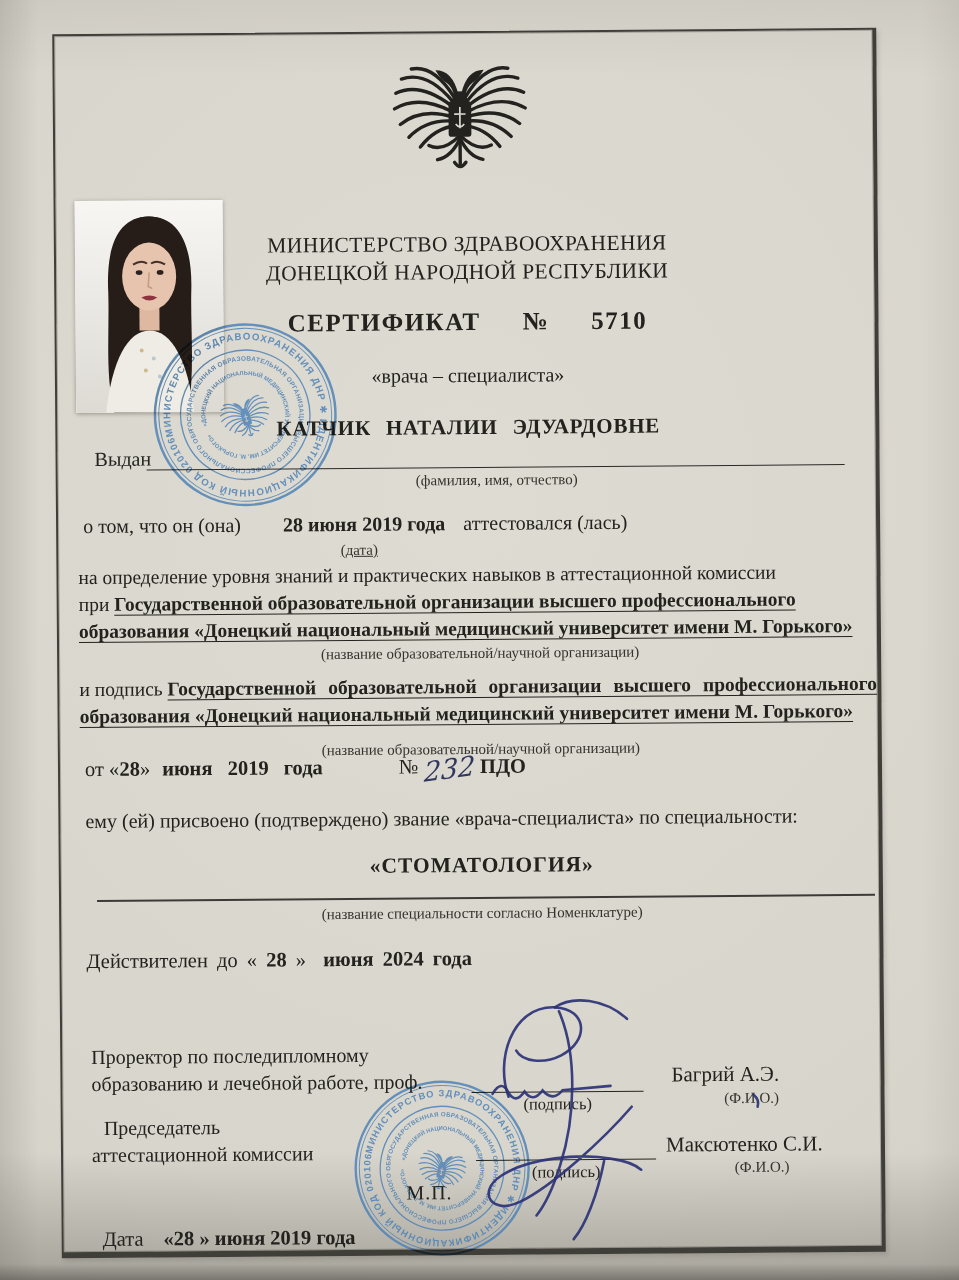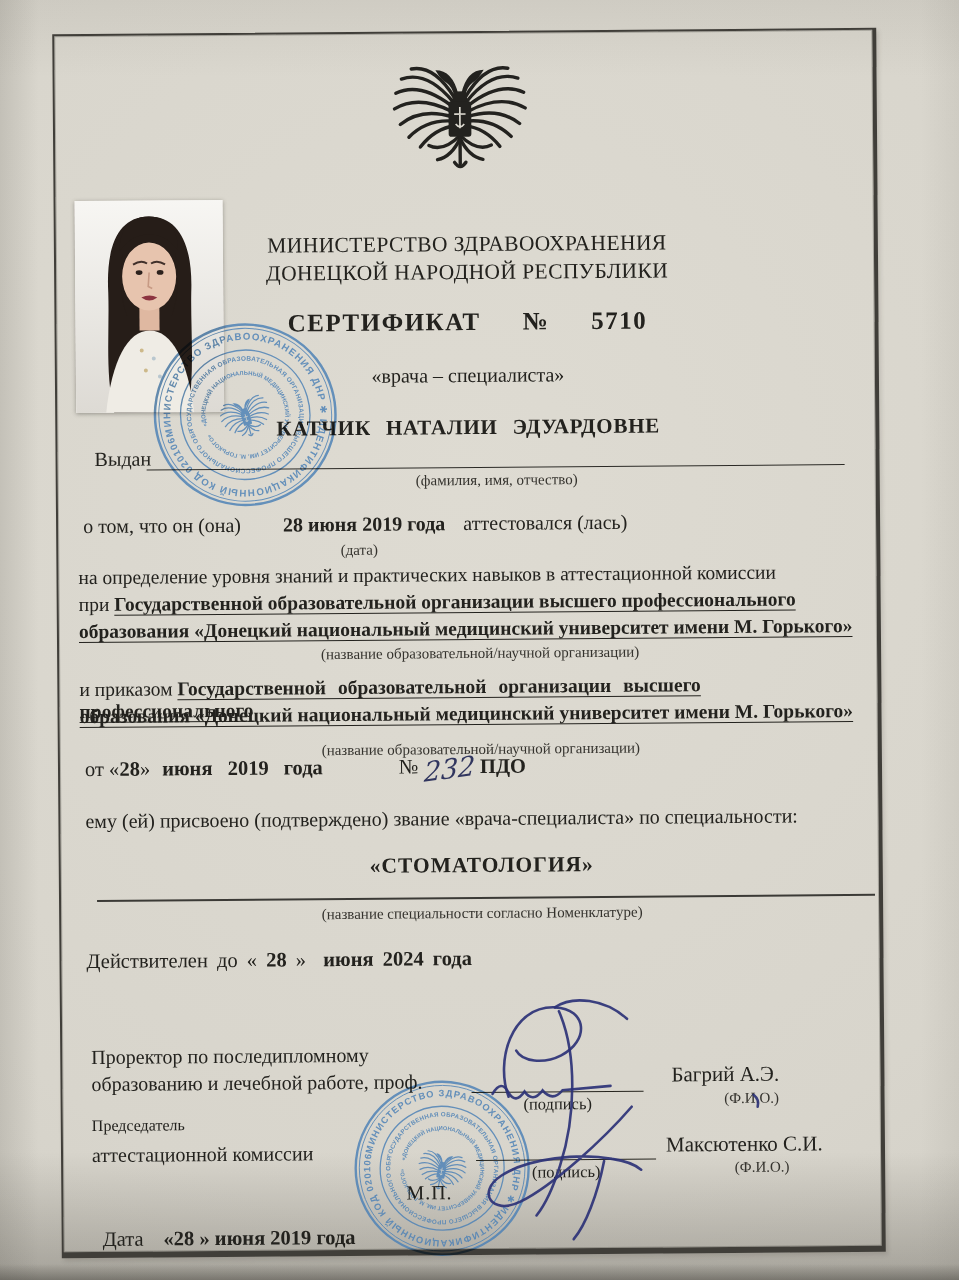--- a/index.html
+++ b/index.html
@@ -51,21 +51,21 @@
   .ministry{left:150px;top:231px;width:640px;font-size:21.5px;letter-spacing:.4px;line-height:1.28;}
   .title-row{left:150px;top:308px;width:640px;font-size:25px;letter-spacing:1.5px;display:flex;justify-content:center;gap:42px;}
   .subtitle{left:150px;top:364px;width:640px;font-size:20px;}
   .holder{left:120px;top:415px;width:700px;font-size:21px;letter-spacing:.8px;word-spacing:9px;}
   .vydan{left:84px;top:445px;font-size:20px;margin-left:12px;}
   .vydan-line{left:148px;top:467px;width:698px;height:0;border-bottom:1.6px solid #2b2a26;}
   .fio-cap{left:150px;top:472px;width:696px;}
   .attest{left:84px;top:512px;display:flex;font-size:20px;}
   .attest .date{margin-left:42px;}
   .attest .suffix{margin-left:18px;}
-  .data-cap{left:300px;top:541px;width:120px;}
+  .data-cap{left:300px;top:541px;width:120px;text-decoration:underline;}
   .line-opred{left:79px;top:564px;width:790px;font-size:19.5px;}
   .line-pri{left:79px;top:591px;width:800px;font-size:19.5px;}
   .line-obr1{left:79px;top:618px;width:800px;font-size:19.5px;}
   .cap-org1{left:150px;top:645px;width:660px;}
   .line-prikaz{left:79px;top:676px;width:800px;font-size:19.5px;}
   .line-obr2{left:79px;top:703px;width:800px;font-size:19.5px;}
   .cap-org2{left:150px;top:741px;width:660px;}
   .order-row{left:84px;top:755px;display:flex;align-items:flex-start;font-size:20.5px;}
   .order-row .numlab{margin-left:76px;}
   .handwritten{
@@ -77,21 +77,21 @@
   .spec{left:150px;top:853px;width:660px;font-size:21.5px;letter-spacing:1px;}
   .spec-rule{left:95px;top:897px;width:778px;height:0;border-bottom:2px solid #3b3a36;}
   .cap-spec{left:150px;top:905px;width:660px;}
   .valid{left:84px;top:947px;font-size:20.5px;word-spacing:4px;}
   .pos1a{left:88px;top:1043px;font-size:20px;}
   .pos1b{left:88px;top:1070px;font-size:20px;}
   .sigline1{left:468px;top:1092px;width:172px;height:0;border-bottom:1.6px solid #26251f;}
   .podpis1{left:462px;top:1095px;width:184px;font-size:16.5px;}
   .name1{left:668px;top:1064px;width:200px;font-size:21px;}
   .fio1{left:668px;top:1092px;width:160px;}
-  .pos2a{left:88px;top:1114px;font-size:16px;}
+  .pos2a{left:100px;top:1114px;font-size:20px;}
   .pos2b{left:88px;top:1141px;font-size:20px;}
   .name2{left:662px;top:1134px;width:220px;font-size:21px;}
   .sigline2{left:472px;top:1160px;width:180px;height:0;border-bottom:1.6px solid #26251f;}
   .podpis2{left:468px;top:1163px;width:188px;font-size:16.5px;}
   .fio2{left:678px;top:1161px;width:160px;}
   .mp{left:402px;top:1181px;font-size:20px;letter-spacing:1px;}
   .daterow{left:98px;top:1225px;display:flex;gap:20px;font-size:20.5px;}
 
   .emblem{left:393px;top:50px;width:142px;height:128px;color:#23221f;}
   .photo{
@@ -217,21 +217,21 @@
     <div class="abs line-opred z3">на определение уровня знаний и практических навыков в аттестационной комиссии</div>
 
     <div class="abs line-pri z3">
       <span>при</span>
       <span class="b uline">Государственной образовательной организации высшего профессионального</span>
     </div>
     <div class="abs line-obr1 b uline z3">образования «Донецкий национальный медицинский университет имени М. Горького»</div>
     <div class="abs cap-org1 small-t center z3">(название образовательной/научной организации)</div>
 
     <div class="abs line-prikaz z3">
-      <span>и приказом</span>
+      <span>и подпись</span>
       <span class="b uline spread">Государственной образовательной организации высшего профессионального</span>
     </div>
     <div class="abs line-obr2 b uline z3">образования «Донецкий национальный медицинский университет имени М. Горького»</div>
     <div class="abs cap-org2 small-t center z3">(название образовательной/научной организации)</div>
 
     <div class="abs order-row z3">
       <span>от «</span>
       <span class="b">28</span>
       <span>»</span>
       <span class="b" style="margin-left:12px;word-spacing:10px;">июня 2019 года</span>

